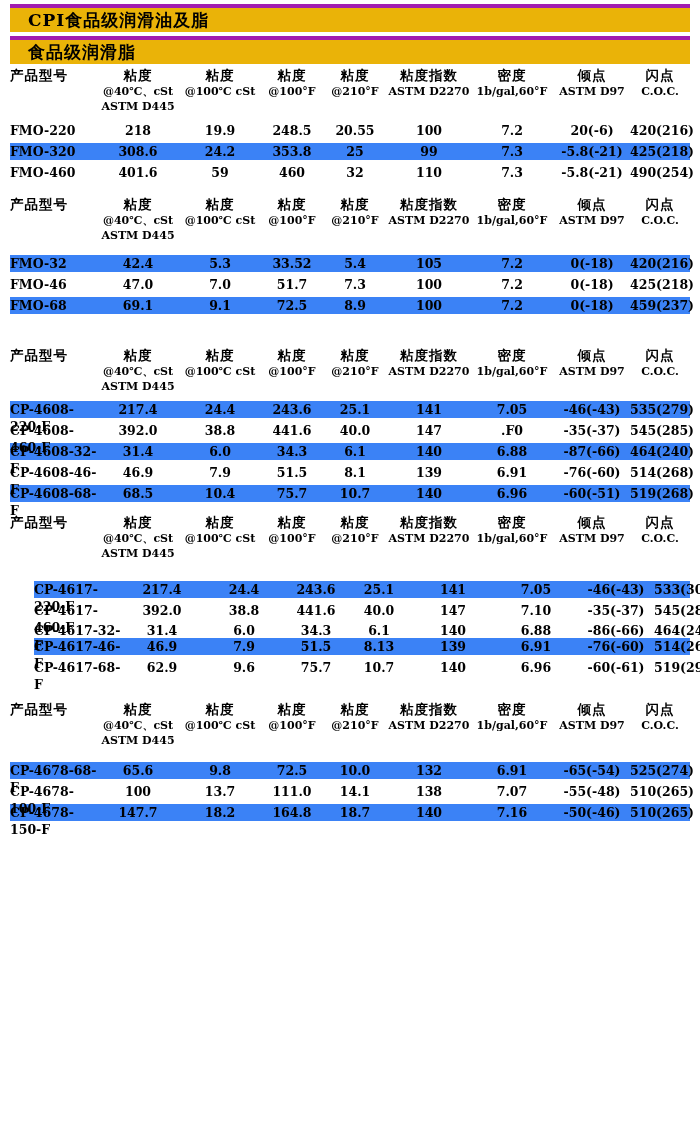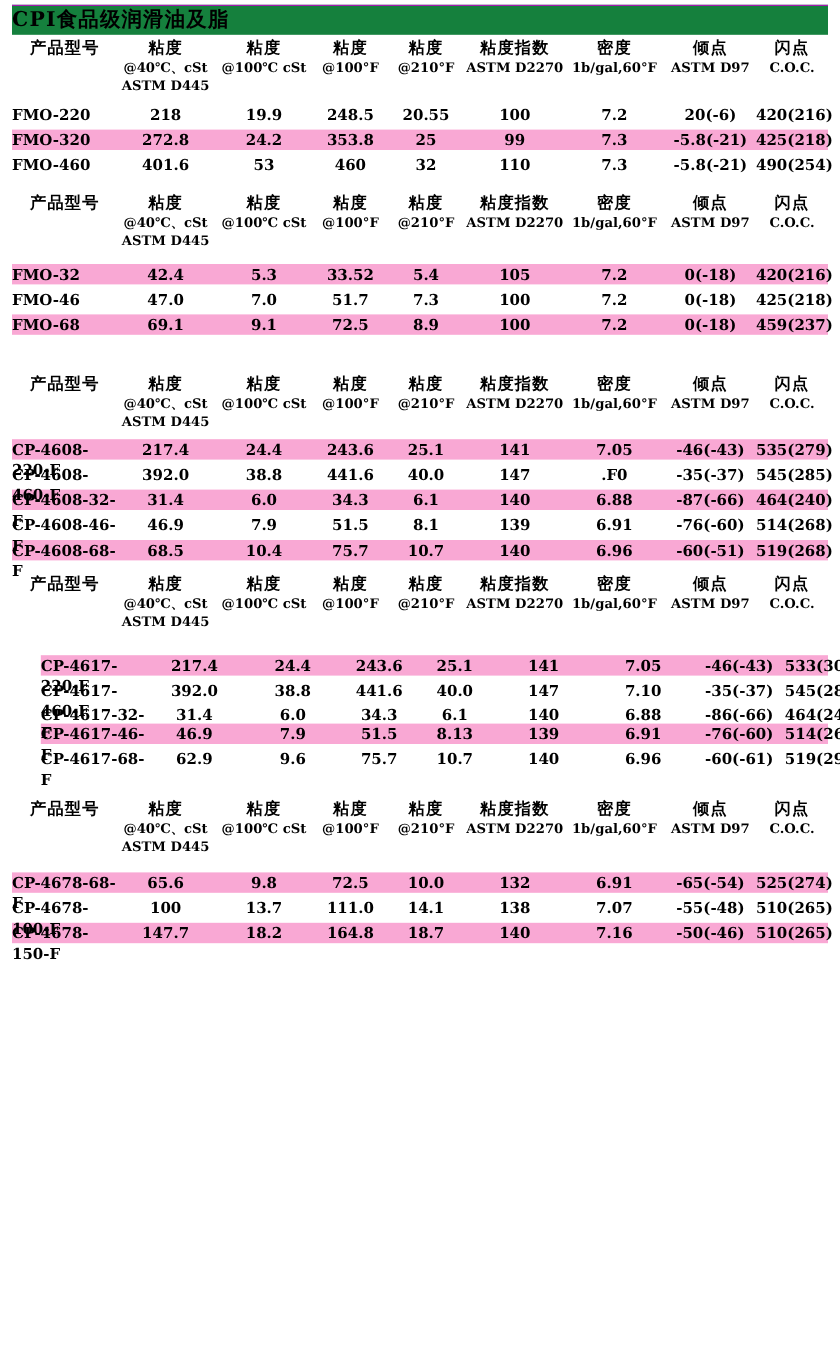--- a/index.html
+++ b/index.html
@@ -6,68 +6,72 @@
   body {
     width:700px; height:1134px; overflow:hidden;
     background:#ffffff;
     font-family:"DejaVu Serif","Liberation Serif",serif;
     font-weight:bold; color:#000;
   }
   .page { padding:4px 10px 0 10px; }
 
   .section-bar {
     height:24px; line-height:24px;
-    background:#15803d;
-    border-top:1px solid #a21caf;
+    background:#eab308;
+    border-top:4px solid #a21caf;
+    padding-left:18px;
     font-size:17px; letter-spacing:1px;
   }
   .bar2 { margin-top:4px; }
 
   p.body-text {
     font-size:14px; line-height:22px;
     text-align:justify; margin:3px 0 0 0;
     letter-spacing:0.3px;
   }
   p.para2 { line-height:21px; }
   p.para3 { margin-top:18px; text-indent:2em; }
 
   
   .spec-table { width:680px; }
   .thead, .trow {
     display:grid;
     grid-template-columns:88px 80px 84px 60px 66px 82px 84px 76px 60px;
   }
   .th { text-align:center; }
   .th.first { text-align:left; }
-  .th-l1 { font-size:13.5px; height:18px; line-height:18px; letter-spacing:1px;text-align:center; }
+  .th-l1 { font-size:13.5px; height:18px; line-height:18px; letter-spacing:1px; }
   .th-l2 { font-size:11px;  height:15px; line-height:15px; }
   .th-l3 { font-size:11px;  height:15px; line-height:15px; }
 
   .trow { height:17px; line-height:17px; margin-bottom:4px; font-size:12.5px; }
   .trow.tight { height:15px; line-height:15px; margin-bottom:0; }
-  .trow.hl { background:#f9a8d4; }
+  .trow.hl { background:#3b82f6; }
   .td { text-align:center; }
   .td.model { text-align:left; }
 
   .t1 { margin-top:2px; }  .t1 .tbody { margin-top:8px; }
   .t2 { margin-top:14px; } .t2 .tbody { margin-top:12px; }
   .t3 { margin-top:32px; } .t3 .tbody { margin-top:7px; }
   .t4 { margin-top:11px; } .t4 .tbody { margin-top:20px;margin-left:24px; }
   .t5 { margin-top:24px; } .t5 .tbody { margin-top:14px; }
 </style>
 </head>
 <body>
 
 <div class="page">
 
   <div class="section-bar">
     <span>CPI食品级润滑油及脂</span>
   </div>
 
 
+  <div class="section-bar bar2">
+    <span>食品级润滑脂</span>
+  </div>
 
 
   <div class="spec-table t1">
       <div class="thead">
         <div class="th first">
           <div class="th-l1">产品型号</div>
         </div>
         <div class="th">
           <div class="th-l1">粘度</div>
           <div class="th-l2">@40℃、cSt</div>
@@ -109,33 +113,33 @@
           <div class="td">19.9</div>
           <div class="td">248.5</div>
           <div class="td">20.55</div>
           <div class="td">100</div>
           <div class="td">7.2</div>
           <div class="td">20(-6)</div>
           <div class="td">420(216)</div>
         </div>
         <div class="trow hl">
           <div class="td model">FMO-320</div>
-          <div class="td">272.8</div>
+          <div class="td">308.6</div>
           <div class="td">24.2</div>
           <div class="td">353.8</div>
           <div class="td">25</div>
           <div class="td">99</div>
           <div class="td">7.3</div>
           <div class="td">-5.8(-21)</div>
           <div class="td">425(218)</div>
         </div>
         <div class="trow">
           <div class="td model">FMO-460</div>
           <div class="td">401.6</div>
-          <div class="td">53</div>
+          <div class="td">59</div>
           <div class="td">460</div>
           <div class="td">32</div>
           <div class="td">110</div>
           <div class="td">7.3</div>
           <div class="td">-5.8(-21)</div>
           <div class="td">490(254)</div>
         </div>
       </div>
     </div>
 

